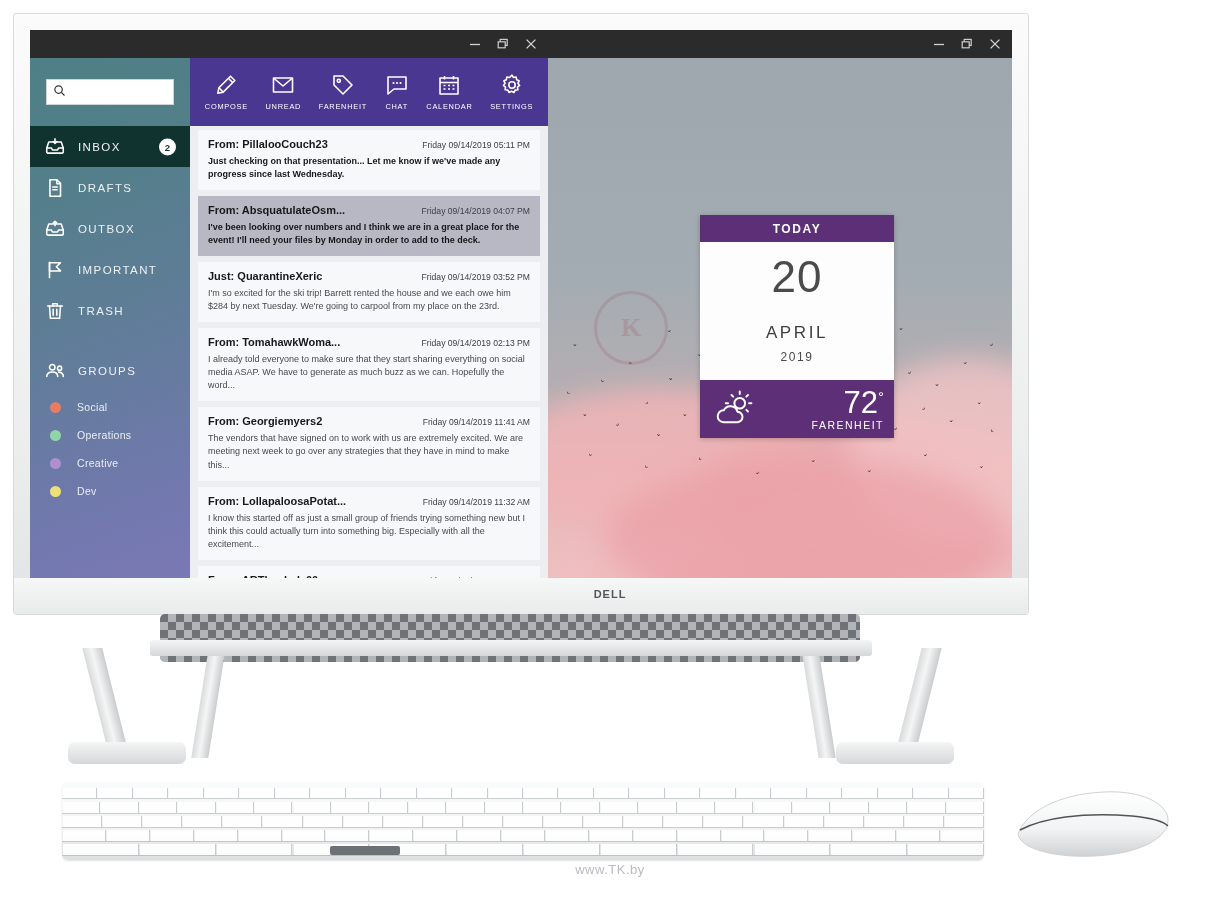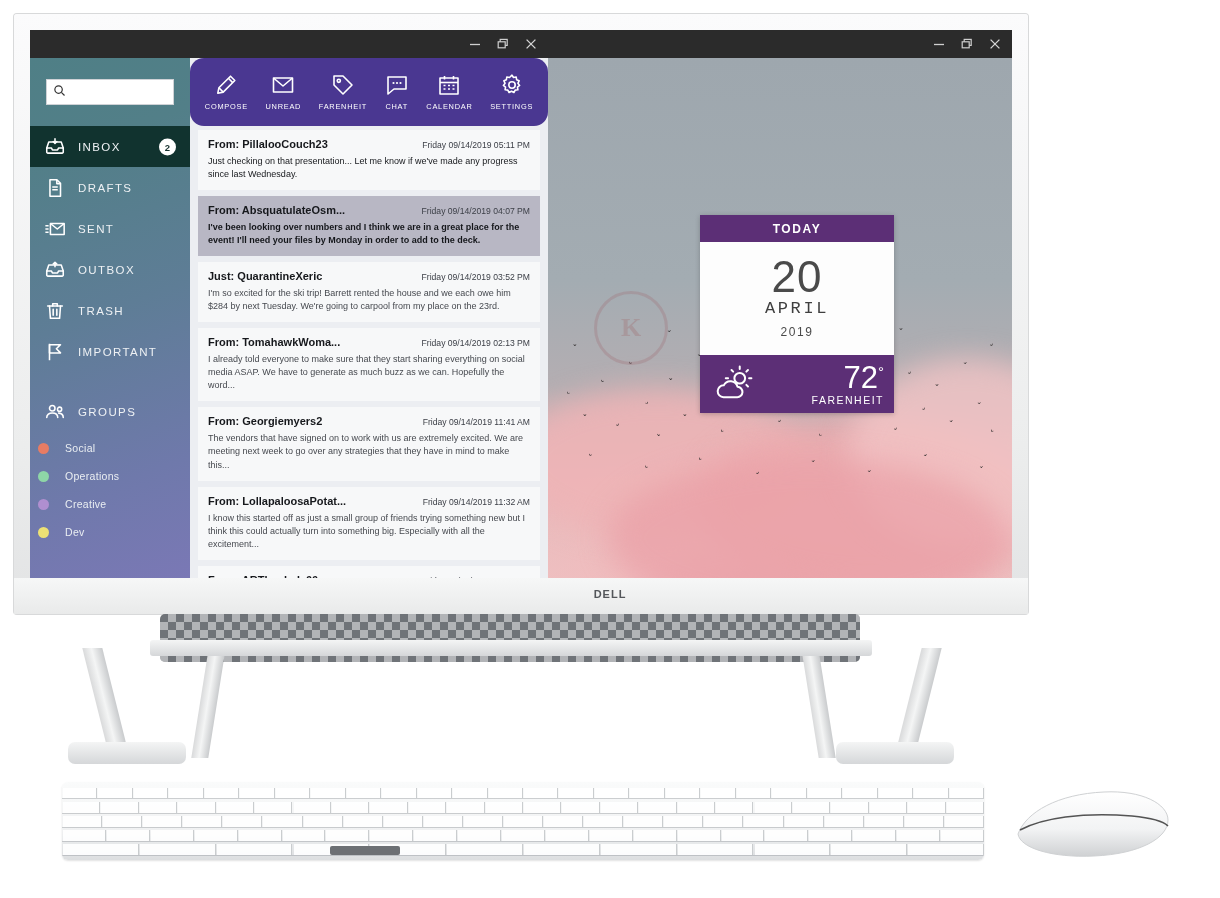--- a/index.html
+++ b/index.html
@@ -52,54 +52,54 @@
            box-sizing:border-box;position:relative;color:#f2f4f6;}
   .navitem.active{background:#11332f;}
   .navicon{width:22px;height:22px;flex:0 0 22px;margin-right:12px;}
   .navlabel{font-size:11.5px;letter-spacing:1.4px;color:#eef1f4;}
   .badge{position:absolute;right:14px;top:50%;transform:translateY(-50%);
          width:17px;height:17px;border-radius:50%;background:#fff;color:#16322f;
          font-size:9.5px;font-weight:bold;display:flex;align-items:center;justify-content:center;}
 
   .groupshead{height:44px;display:flex;align-items:center;padding-left:14px;margin-top:18px;}
   .groupshead .navlabel{letter-spacing:1.4px;}
-  .grouprow{height:28px;display:flex;align-items:center;padding-left:8px;}
+  .grouprow{height:28px;display:flex;align-items:center;padding-left:20px;}
   .gdot{width:11px;height:11px;border-radius:50%;margin-right:16px;flex:0 0 11px;}
   .gname{font-size:10.5px;color:#eaeef2;letter-spacing:.3px;}
 
   .maincol{width:358px;height:528px;position:relative;background:#eceef2;}
   .toolbar{height:68px;background:#4a3791;display:flex;align-items:center;
-           justify-content:space-around;padding:0 6px;box-sizing:border-box;border-radius:14px;}
+           justify-content:space-around;padding:0 6px;box-sizing:border-box;}
   .tbitem{display:flex;flex-direction:column;align-items:center;gap:5px;color:#fff;}
   .tbicon{width:24px;height:24px;}
   .tblabel{font-size:7.4px;letter-spacing:.75px;color:#fff;}
 
   .maillist{position:absolute;left:0;top:68px;width:358px;height:460px;overflow:hidden;
             background:#eceef2;padding:4px 0 0 0;box-sizing:border-box;}
   .mailrow{margin:0 8px 6px 8px;padding:8px 10px 9px 10px;background:#f7f8f9;}
   .mailrow.sel{background:#b8b7c4;}
   .mailtop{display:flex;justify-content:space-between;align-items:baseline;}
   .mfrom{font-size:11px;font-weight:bold;color:#16181c;}
   .mdate{font-size:8.6px;color:#3d4048;}
   .mprev{margin-top:5px;font-size:9px;line-height:1.45;color:#46494f;}
-  .mailrow.unread .mprev{font-weight:normal;color:#16181c;}
+  .mailrow.unread .mprev{font-weight:bold;color:#16181c;}
   .mailrow.sel .mprev{font-weight:bold;color:#14161a;}
 
   
   #wallwin{left:518px;top:0;width:464px;height:556px;background:#1c1c1c;}
   #wallbody{position:absolute;left:0;top:28px;width:464px;height:528px;overflow:hidden;}
 
   .calwidget{position:absolute;left:152px;top:157px;width:194px;
              box-shadow:0 1px 5px rgba(0,0,0,.22);}
   .calhead{height:27px;background:#5c2f76;color:#fff;display:flex;
            align-items:center;justify-content:center;
            font-size:12px;letter-spacing:1.6px;font-weight:bold;}
   .calbody{background:#fdfdfd;padding:14px 0 16px 0;text-align:center;}
   .calday{font-size:44px;line-height:.95;color:#4a4a4a;letter-spacing:1px;}
-  .calmonth{font-size:17px;letter-spacing:2.6px;color:#3f3f3f;margin-top:1px;font-family:Liberation Mono, monospace;}
+  .calmonth{font-size:17px;letter-spacing:2.6px;color:#3f3f3f;margin-top:25px;}
   .calyear{font-size:12px;letter-spacing:1.6px;color:#4a4a4a;margin-top:7px;}
   .calweather{background:#5c2f76;height:58px;display:flex;align-items:center;
               padding:0 10px 0 12px;box-sizing:border-box;gap:10px;}
   .wicon{width:44px;height:38px;flex:0 0 44px;}
   .wtxt{display:flex;flex-direction:column;align-items:flex-end;flex:1;color:#fff;}
   .wtemp{font-size:31px;line-height:1;letter-spacing:0;position:relative;}
   .wdeg{font-size:15px;vertical-align:super;}
   .wunit{font-size:10.5px;letter-spacing:1.5px;margin-top:1px;}
 
   .wmark{position:absolute;left:46px;top:233px;width:68px;height:68px;
@@ -206,62 +206,52 @@
               <span class="navicon">
                 <svg width="22" height="22" viewBox="0 0 24 24" fill="none" stroke="#fff" stroke-width="1.7" stroke-linejoin="round">
                   <path d="M6.5 3h7.5l4 4v14h-11.5z"></path>
                   <path d="M14 3v4.3h4"></path>
                   <path d="M9 11h6M9 14h6"></path>
                 </svg>
               </span>
               <span class="navlabel">DRAFTS</span>
             </div>
 
-            <div class="navitem">
-              <span class="navicon">
-                <svg width="22" height="22" viewBox="0 0 24 24" fill="none" stroke="#fff" stroke-width="1.7" stroke-linejoin="round">
-                  <rect x="7" y="6" width="15" height="12"></rect>
-                  <path d="M7 6l7.5 6L22 6"></path>
-                  <path d="M1.5 8.5h3.5M1.5 12h3.5M1.5 15.5h3.5"></path>
-                </svg>
-              </span>
-              <span class="navlabel">SENT</span>
-            </div>
 
             <div class="navitem">
               <span class="navicon">
                 <svg width="22" height="22" viewBox="0 0 24 24" fill="none" stroke="#fff" stroke-width="1.7" stroke-linecap="round" stroke-linejoin="round">
                   <path d="M3 13l2.2-6.5h13.6L21 13"></path>
                   <path d="M3 13h5l1.2 2.2h5.6L16 13h5v4.5a1.2 1.2 0 0 1-1.2 1.2H4.2A1.2 1.2 0 0 1 3 17.5z"></path>
                   <path d="M12 8.5v-5m0 0l-2 2m2-2l2 2"></path>
                 </svg>
               </span>
               <span class="navlabel">OUTBOX</span>
+            </div>
+
+            <div class="navitem">
+              <span class="navicon">
+                <svg width="22" height="22" viewBox="0 0 24 24" fill="none" stroke="#fff" stroke-width="1.7" stroke-linejoin="round">
+                  <path d="M6 3v18"></path>
+                  <path d="M6 4h12l-4.5 4.5L18 13H6z"></path>
+                </svg>
+              </span>
+              <span class="navlabel">IMPORTANT</span>
             </div>
 
             <div class="navitem">
               <span class="navicon">
                 <svg width="22" height="22" viewBox="0 0 24 24" fill="none" stroke="#fff" stroke-width="1.7" stroke-linecap="round" stroke-linejoin="round">
                   <path d="M4 6.5h16"></path>
                   <path d="M9.5 6.5V4h5v2.5"></path>
                   <path d="M6 6.5l1 13.5h10l1-13.5"></path>
                   <path d="M10 10v6.5M14 10v6.5"></path>
                 </svg>
               </span>
               <span class="navlabel">TRASH</span>
-            </div>
-
-            <div class="navitem">
-              <span class="navicon">
-                <svg width="22" height="22" viewBox="0 0 24 24" fill="none" stroke="#fff" stroke-width="1.7" stroke-linejoin="round">
-                  <path d="M6 3v18"></path>
-                  <path d="M6 4h12l-4.5 4.5L18 13H6z"></path>
-                </svg>
-              </span>
-              <span class="navlabel">IMPORTANT</span>
             </div>
 
             <div class="groupshead">
               <span class="navicon">
                 <svg width="22" height="22" viewBox="0 0 24 24" fill="none" stroke="#fff" stroke-width="1.7" stroke-linecap="round" stroke-linejoin="round">
                   <circle cx="9" cy="8" r="3"></circle>
                   <circle cx="17" cy="9" r="2.3"></circle>
                   <path d="M3 18c0-3.2 2.7-5 6-5s6 1.8 6 5"></path>
                   <path d="M16 13.2c2.7.2 5 1.8 5 4.8"></path>
                 </svg>
@@ -663,14 +653,15 @@
           <stop offset="0%" stop-color="#ffffff"></stop>
           <stop offset="58%" stop-color="#f2f3f4"></stop>
           <stop offset="100%" stop-color="#cfd1d3"></stop>
         </linearGradient>
       </defs>
       <path d="M6 52 C14 30 46 12 92 10 C130 8 156 22 156 38 C156 56 128 72 82 74 C40 76 8 66 6 52 Z" fill="url(#mg)" stroke="#cfd1d3" stroke-width="1"></path>
       <path d="M8 48 C30 36 70 30 120 34 C140 36 152 40 156 44" fill="none" stroke="#2b2b2b" stroke-width="1.6" opacity=".8"></path>
     </svg>
   </div>
 
+  <div class="watermark">www.TK.by</div>
 
 </div>
 
 </body></html>

